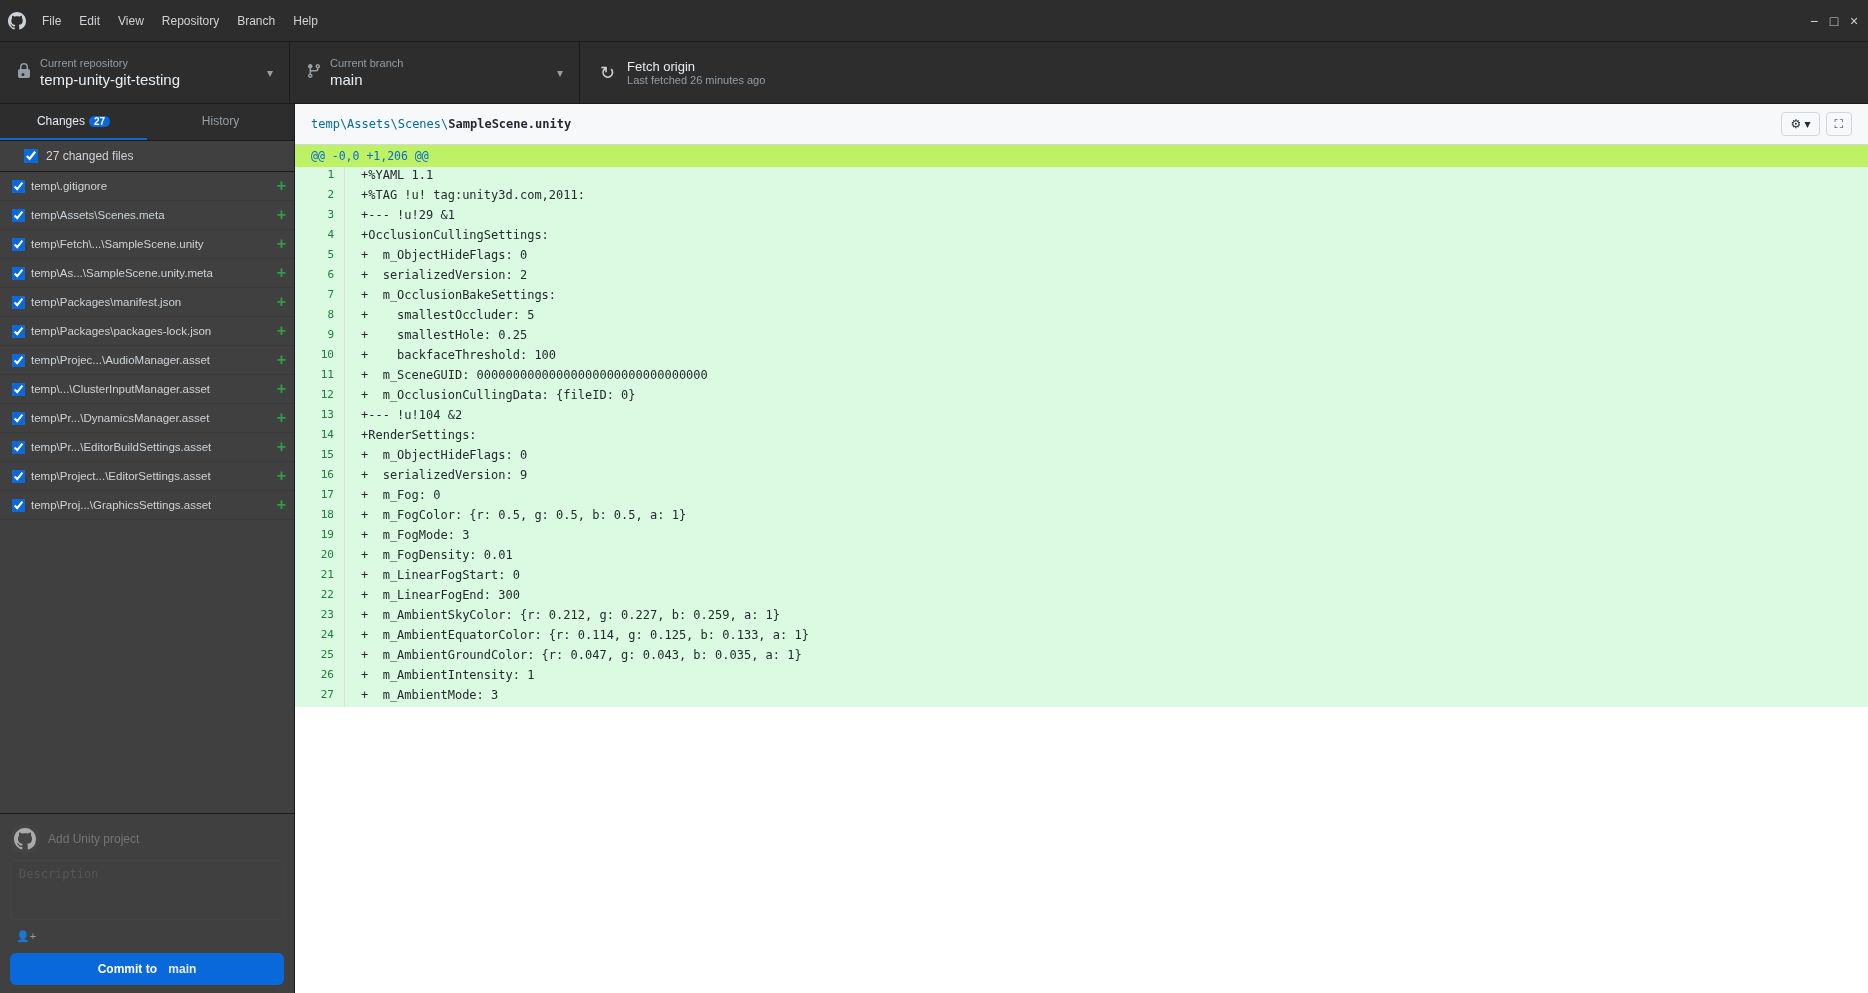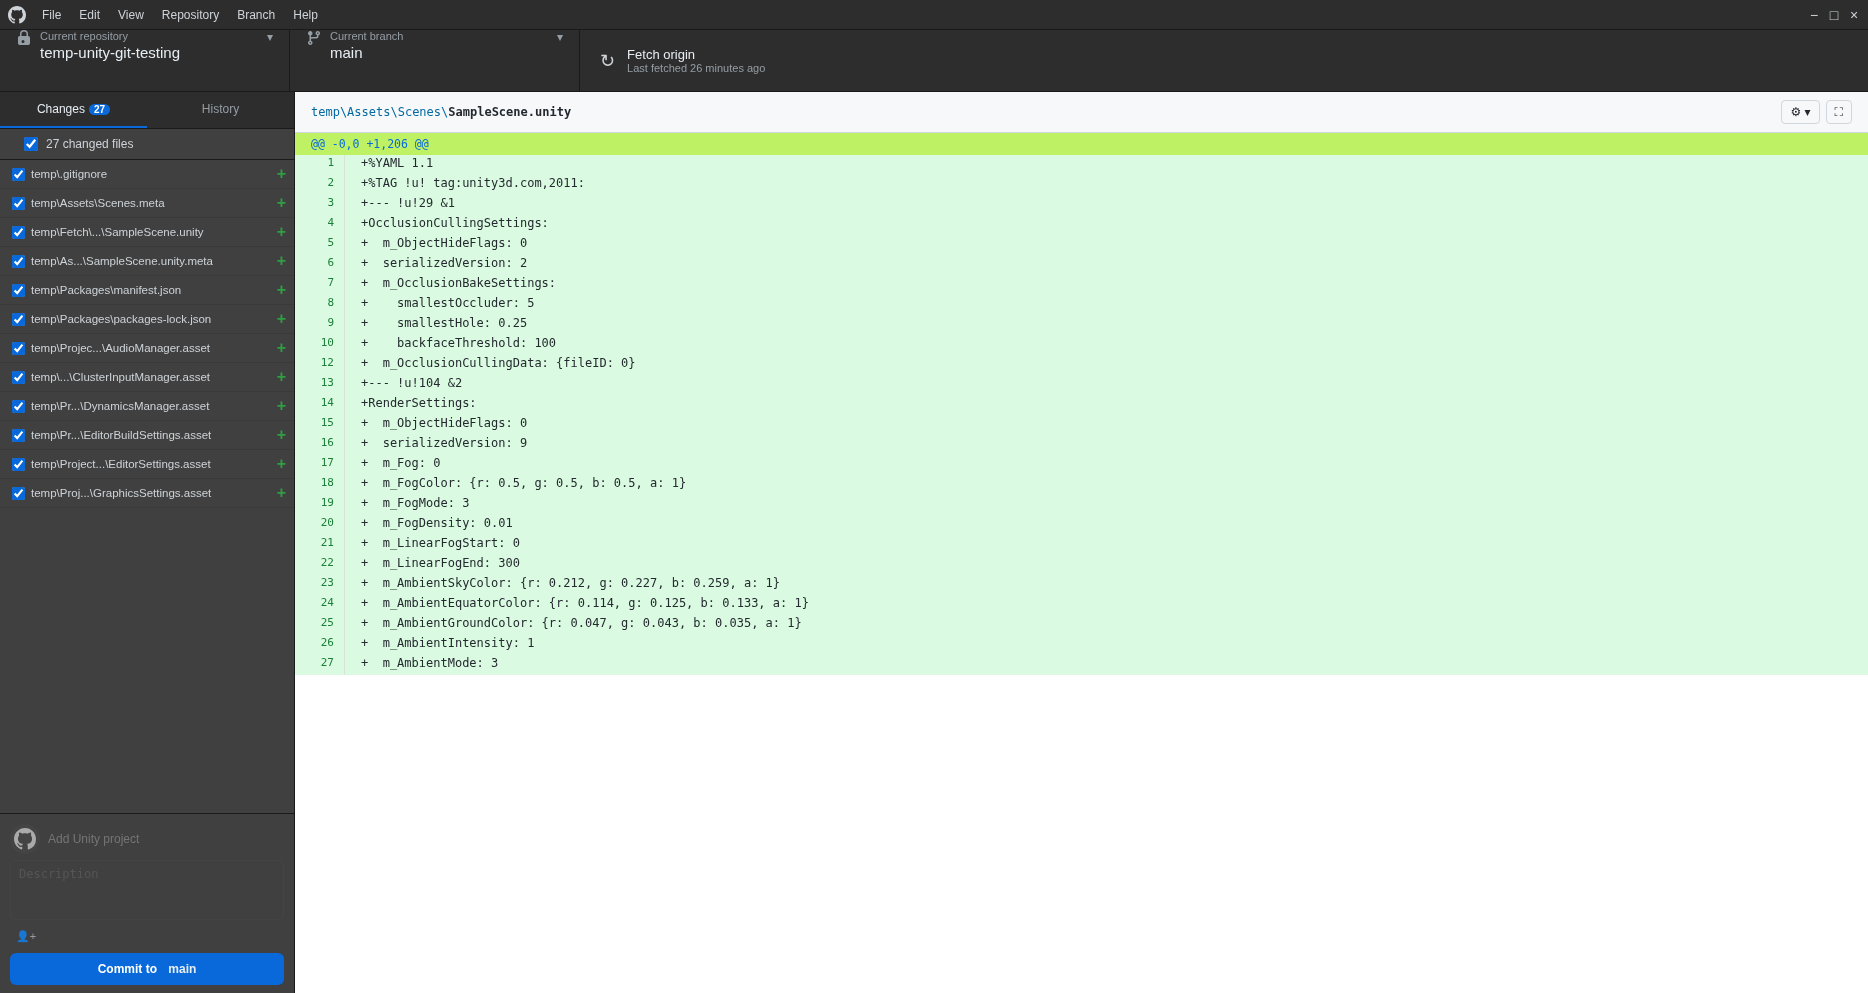--- a/index.html
+++ b/index.html
@@ -13,21 +13,21 @@
       overflow: hidden;
       display: flex;
       flex-direction: column;
     }
 
     
     .titlebar {
       display: flex;
       align-items: center;
       background: #2d2d2d;
-      height: 30px;
+      height: 42px;
       padding: 0 8px;
       justify-content: space-between;
       border-bottom: 1px solid #1a1a1a;
       -webkit-app-region: drag;
       flex-shrink: 0;
     }
     .titlebar-left {
       display: flex;
       align-items: center;
       gap: 8px;
@@ -68,20 +68,21 @@
     .toolbar {
       display: flex;
       align-items: stretch;
       background: #2d2d2d;
       height: 62px;
       border-bottom: 1px solid #1a1a1a;
       flex-shrink: 0;
     }
     .toolbar-section {
       display: flex;
+      align-items: center;
       padding: 0 16px;
       border-right: 1px solid #1a1a1a;
       gap: 8px;
       cursor: pointer;
       min-width: 290px;
     }
     .toolbar-section:last-child { border-right: none; }
     .toolbar-section-icon {
       color: #959da5;
       font-size: 16px;
@@ -628,20 +629,24 @@
           </div>
           <div class="diff-line added">
             <div class="line-number">9</div>
             <div class="line-content">+    smallestHole: 0.25</div>
           </div>
           <div class="diff-line added">
             <div class="line-number">10</div>
             <div class="line-content">+    backfaceThreshold: 100</div>
           </div>
           <div class="diff-line added">
+            <div class="line-number">11</div>
+            <div class="line-content">+  m_SceneGUID: 00000000000000000000000000000000</div>
+          </div>
+          <div class="diff-line added">
             <div class="line-number">12</div>
             <div class="line-content">+  m_OcclusionCullingData: {fileID: 0}</div>
           </div>
           <div class="diff-line added">
             <div class="line-number">13</div>
             <div class="line-content">+--- !u!104 &amp;2</div>
           </div>
           <div class="diff-line added">
             <div class="line-number">14</div>
             <div class="line-content">+RenderSettings:</div>

